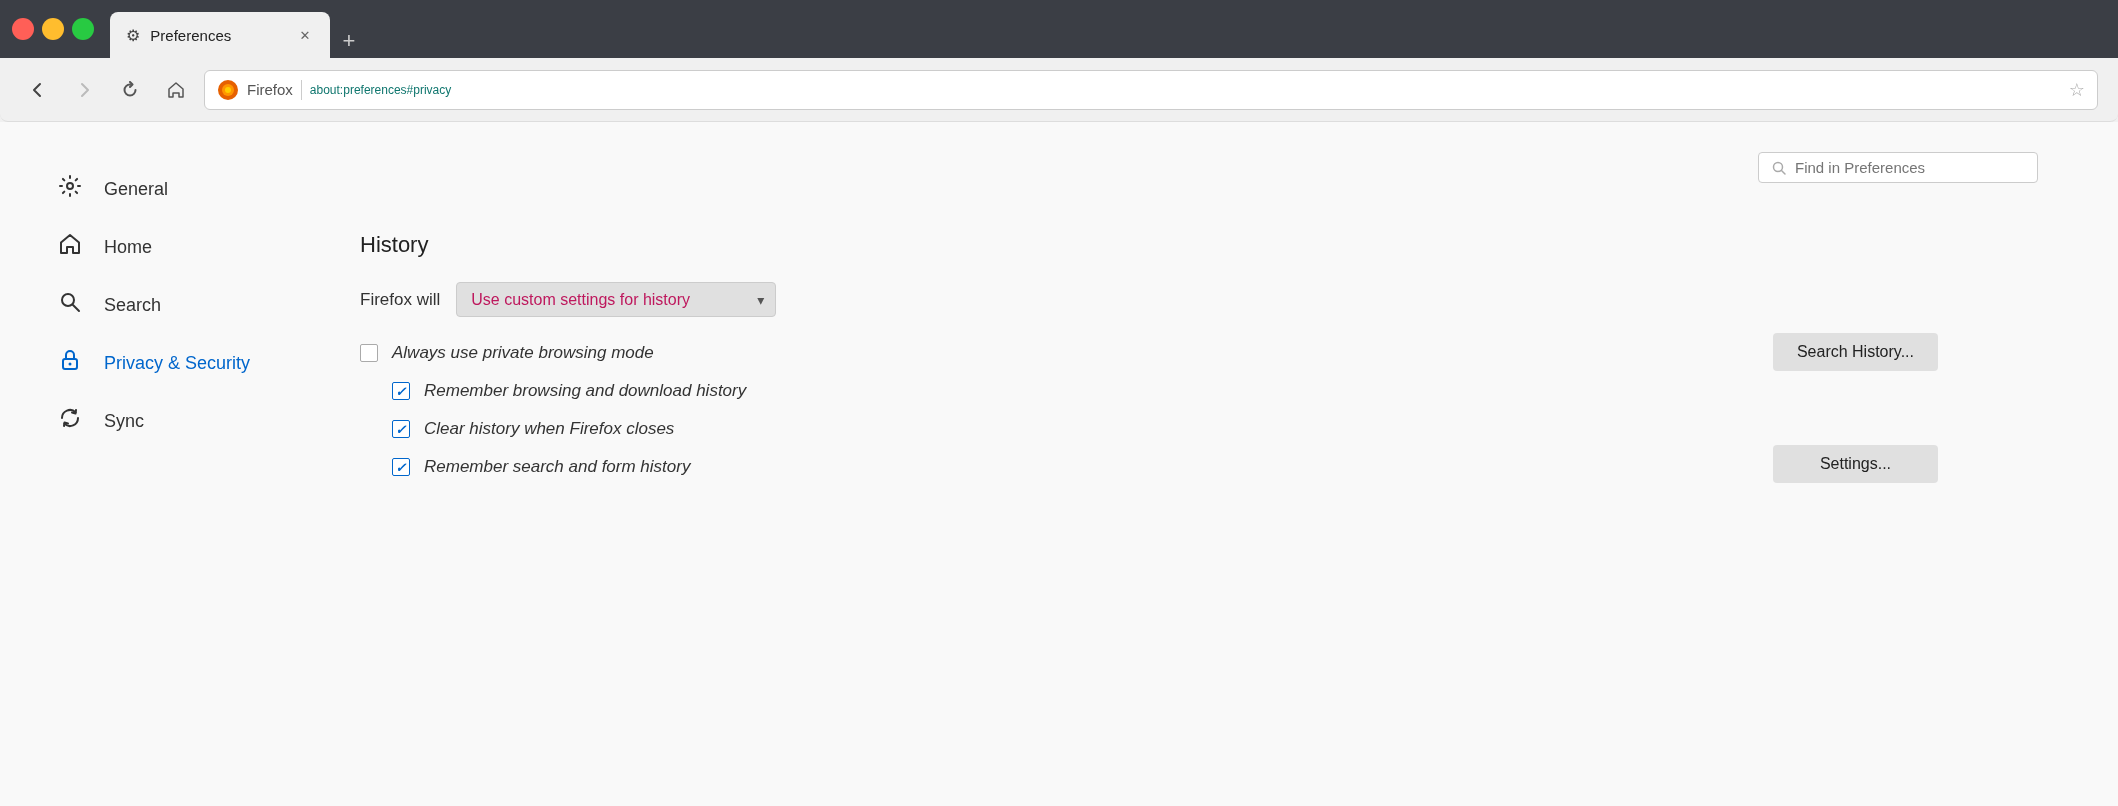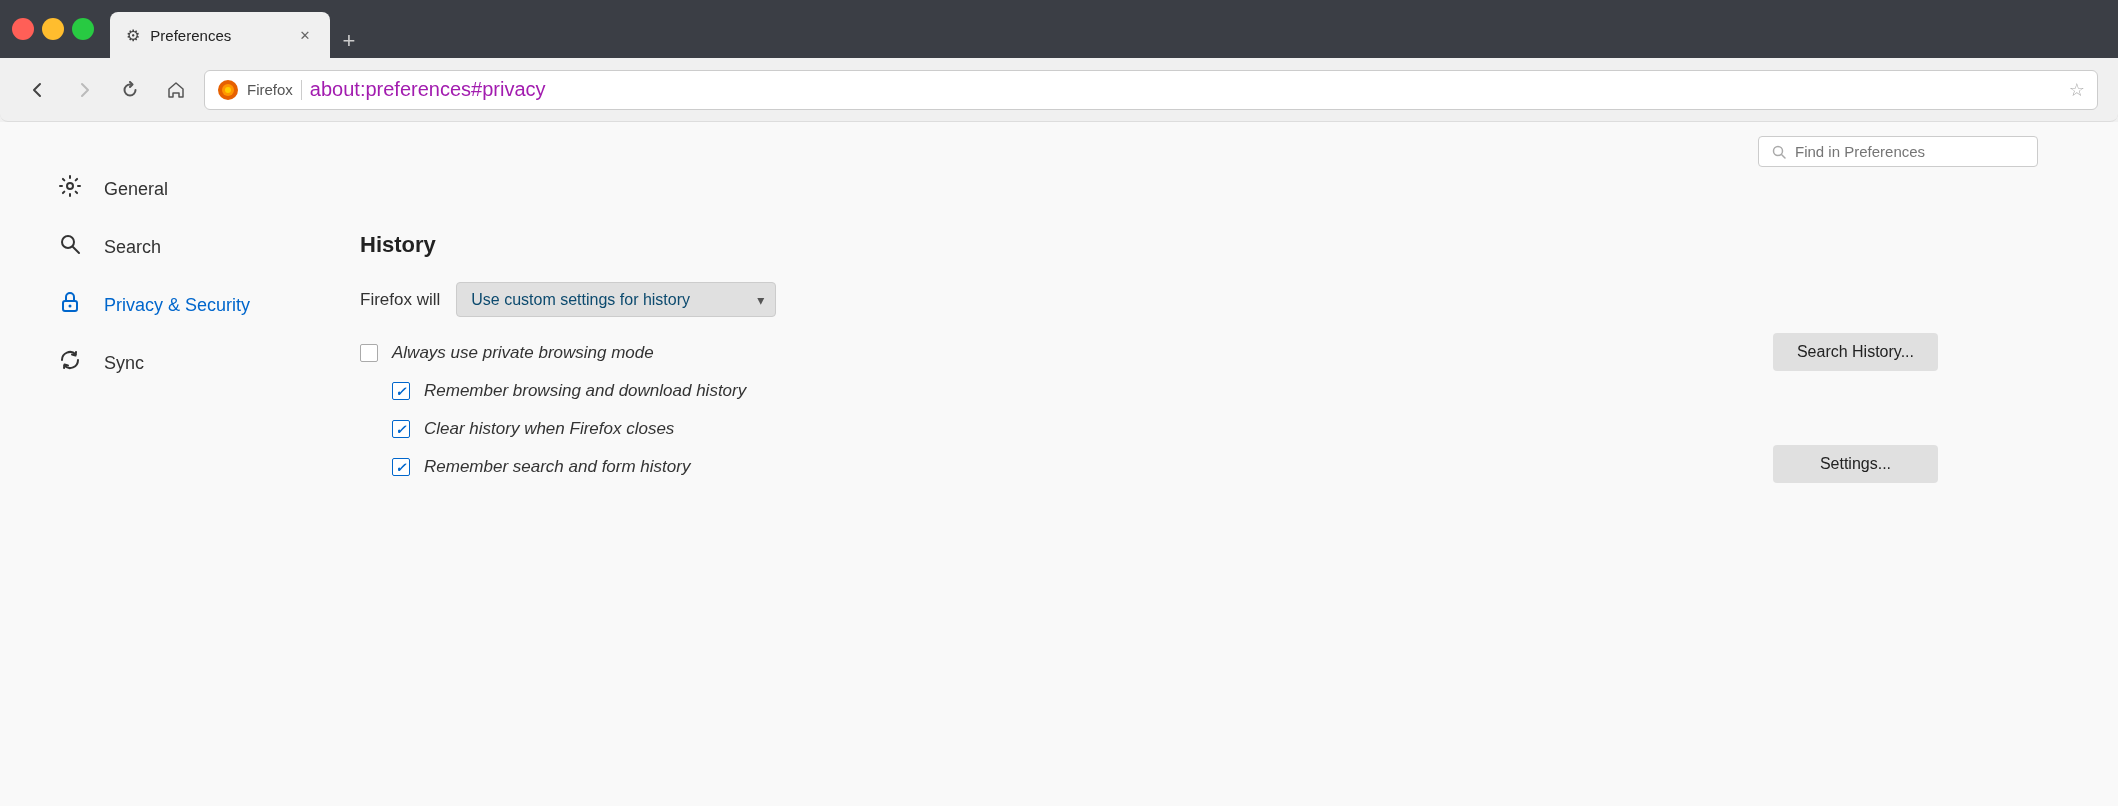--- a/index.html
+++ b/index.html
@@ -126,22 +126,22 @@
       flex-shrink: 0;
     }
     .address-bar-divider {
       width: 1px;
       height: 20px;
       background: #ccc;
     }
     .address-input {
       border: none;
       outline: none;
-      font-size: 20px;
-      color: #a21caf;
+      font-size: 12px;
+      color: #0f766e;
       flex: 1;
       background: transparent;
     }
     .star-btn {
       color: #aaa;
       font-size: 18px;
       cursor: pointer;
       margin-left: auto;
     }
 
@@ -184,21 +184,21 @@
     .main-content {
       flex: 1;
       padding: 30px 60px;
       overflow-y: auto;
       position: relative;
     }
 
     
     .find-bar-container {
       position: absolute;
-      top: 14px;
+      top: 30px;
       right: 80px;
     }
     .find-bar {
       display: flex;
       align-items: center;
       border: 1px solid #ccc;
       border-radius: 4px;
       background: white;
       padding: 6px 12px;
       gap: 8px;
@@ -210,21 +210,21 @@
       font-size: 16px;
       color: #999;
       flex: 1;
       background: transparent;
     }
     .find-icon { color: #aaa; font-size: 16px; }
 
     
     .section-title {
       font-size: 22px;
-      font-weight: 700;
+      font-weight: 400;
       color: #222;
       margin-bottom: 24px;
       margin-top: 80px;
     }
 
     .history-row {
       display: flex;
       align-items: center;
       gap: 16px;
       margin-bottom: 26px;
@@ -233,21 +233,21 @@
       font-size: 17px;
       color: #333;
     }
 
     .history-select {
       background: #e0e0e0;
       border: 1px solid #ccc;
       border-radius: 4px;
       padding: 8px 36px 8px 14px;
       font-size: 16px;
-      color: #0c4a6e;
+      color: #be185d;
       appearance: none;
       -webkit-appearance: none;
       cursor: pointer;
       position: relative;
       min-width: 320px;
     }
     .select-wrapper {
       position: relative;
       display: inline-block;
     }
@@ -369,20 +369,28 @@
     <div class="sidebar-item">
       <span class="icon">
         <svg width="24" height="24" viewBox="0 0 24 24" fill="none">
           <circle cx="12" cy="12" r="3" stroke="#333" stroke-width="2"></circle>
           <path d="M12 2v2M12 20v2M2 12h2M20 12h2M4.93 4.93l1.41 1.41M17.66 17.66l1.41 1.41M4.93 19.07l1.41-1.41M17.66 6.34l1.41-1.41" stroke="#333" stroke-width="2" stroke-linecap="round"></path>
         </svg>
       </span>
       <span>General</span>
     </div>
 
+    <div class="sidebar-item">
+      <span class="icon">
+        <svg width="24" height="24" viewBox="0 0 24 24" fill="none">
+          <path d="M3 10.5L12 3L21 10.5V21H15V15H9V21H3V10.5Z" stroke="#333" stroke-width="2" stroke-linejoin="round"></path>
+        </svg>
+      </span>
+      <span>Home</span>
+    </div>
 
     <div class="sidebar-item">
       <span class="icon">
         <svg width="24" height="24" viewBox="0 0 24 24" fill="none">
           <circle cx="10" cy="10" r="6" stroke="#333" stroke-width="2"></circle>
           <path d="M15 15L21 21" stroke="#333" stroke-width="2" stroke-linecap="round"></path>
         </svg>
       </span>
       <span>Search</span>
     </div>

